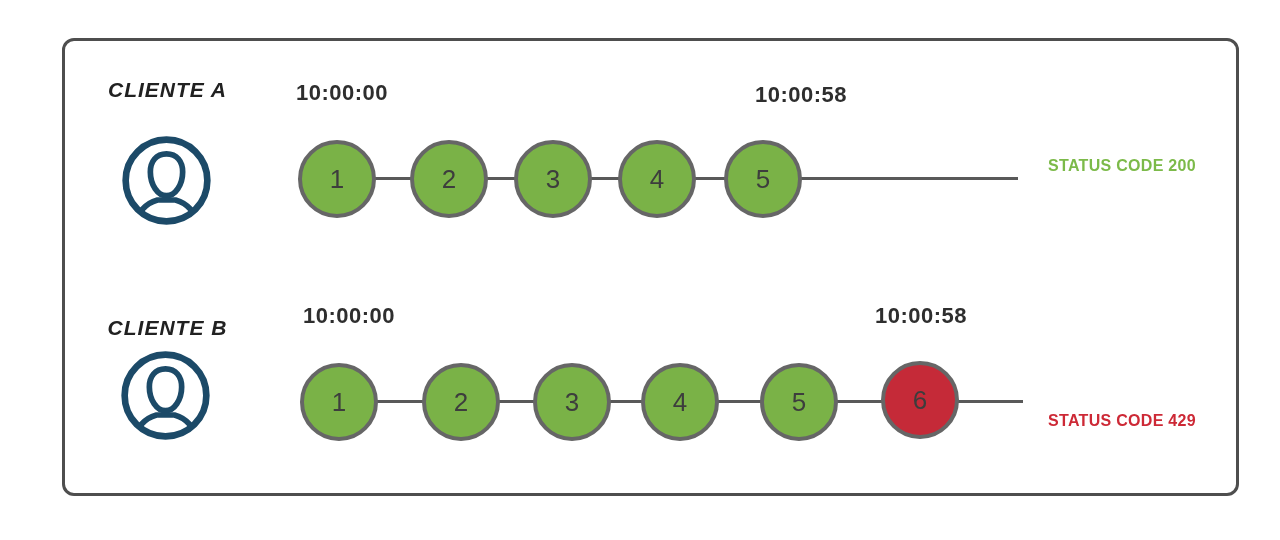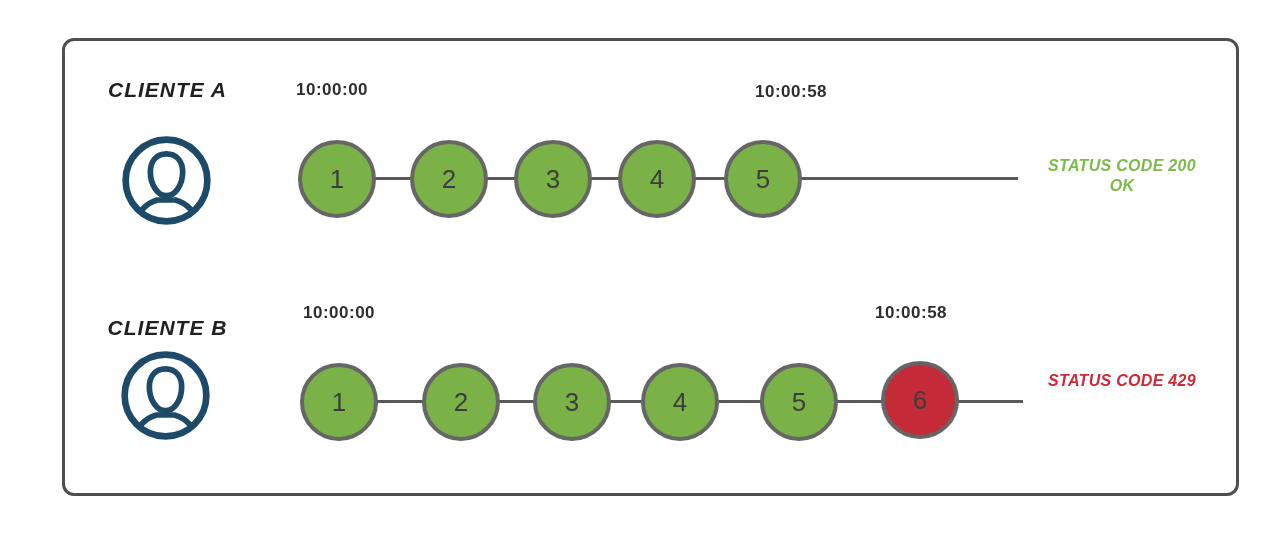--- a/index.html
+++ b/index.html
@@ -12,41 +12,41 @@
     position:absolute;left:62px;top:38px;width:1177px;height:458px;
     border:3px solid var(--frame_border,#4e4e4e);border-radius:12px;
     box-sizing:border-box;background:#ffffff;
   }
   .client-label{
     position:absolute;width:145px;text-align:center;
     font-size:21px;font-weight:bold;font-style:italic;letter-spacing:1px;
     color:var(--label_dark,#212121);
   }
   .timestamp{
-    position:absolute;font-size:17px;font-weight:bold;
+    position:absolute;font-size:22px;font-weight:bold;
     color:var(--timestamp_dark,#2e2e2e);letter-spacing:0.5px;
   }
   .tl-line{
     position:absolute;height:3px;background:var(--line_gray,#595959);
   }
   .circle{
     position:absolute;width:70px;height:70px;border-radius:50%;
     border:4px solid var(--circle_border,#666666);
     background:var(--green,#7ab247);
     display:flex;align-items:center;justify-content:center;
     font-size:26px;color:var(--number_dark,#3d3d3d);
     box-sizing:content-box;
   }
   .circle.rejected{background:var(--red,#c52a38);}
   .status{
     position:absolute;width:192px;text-align:center;
-    font-size:16px;font-weight:bold;line-height:20px;letter-spacing:0.3px;font-style:italic;
+    font-size:16px;font-weight:bold;line-height:20px;letter-spacing:0.3px;
   }
   .status.ok{color:var(--status_green,#7cba49);}
-  .status.err{color:var(--status_red,#cd2936);}
+  .status.err{color:var(--status_red,#cd2936);margin-top:40px;}
   .avatar{position:absolute;width:95px;height:95px;}
 </style>
 </head>
 <body>
 
 <div id="canvas">
 
   <div class="frame"></div>
 
   <div class="client-label" style="left:95px;top:78px">CLIENTE A</div>
@@ -70,21 +70,20 @@
   <div class="tl-line" style="left:337px;top:177px;width:681px"></div>
 
   <div class="circle" style="left:298px;top:140px">1</div>
   <div class="circle" style="left:410px;top:140px">2</div>
   <div class="circle" style="left:514px;top:140px">3</div>
   <div class="circle" style="left:618px;top:140px">4</div>
   <div class="circle" style="left:724px;top:140px">5</div>
 
   <div class="status ok" style="left:1026px;top:156px">
     <div>STATUS CODE 200</div>
-    <div>OK</div>
   </div>
 
   <div class="client-label" style="left:95px;top:316px">CLIENTE B</div>
 
   <svg class="avatar" style="left:118px;top:348px" viewBox="0 0 100 100">
     <defs>
         <clipPath id="avclip-b">
           <circle cx="50" cy="50" r="43"></circle>
         </clipPath>
       </defs>

